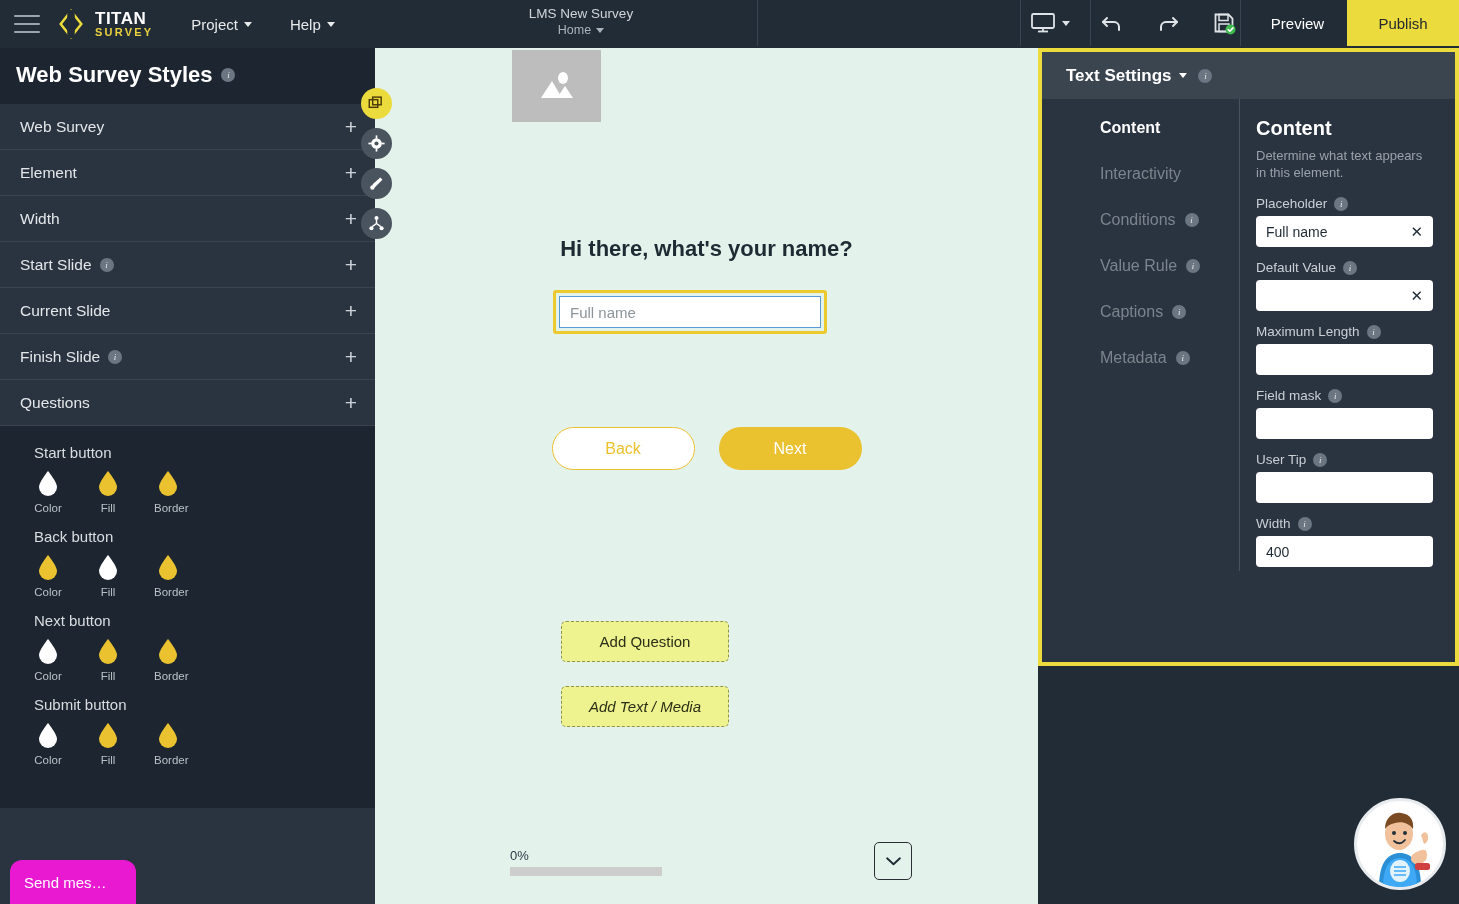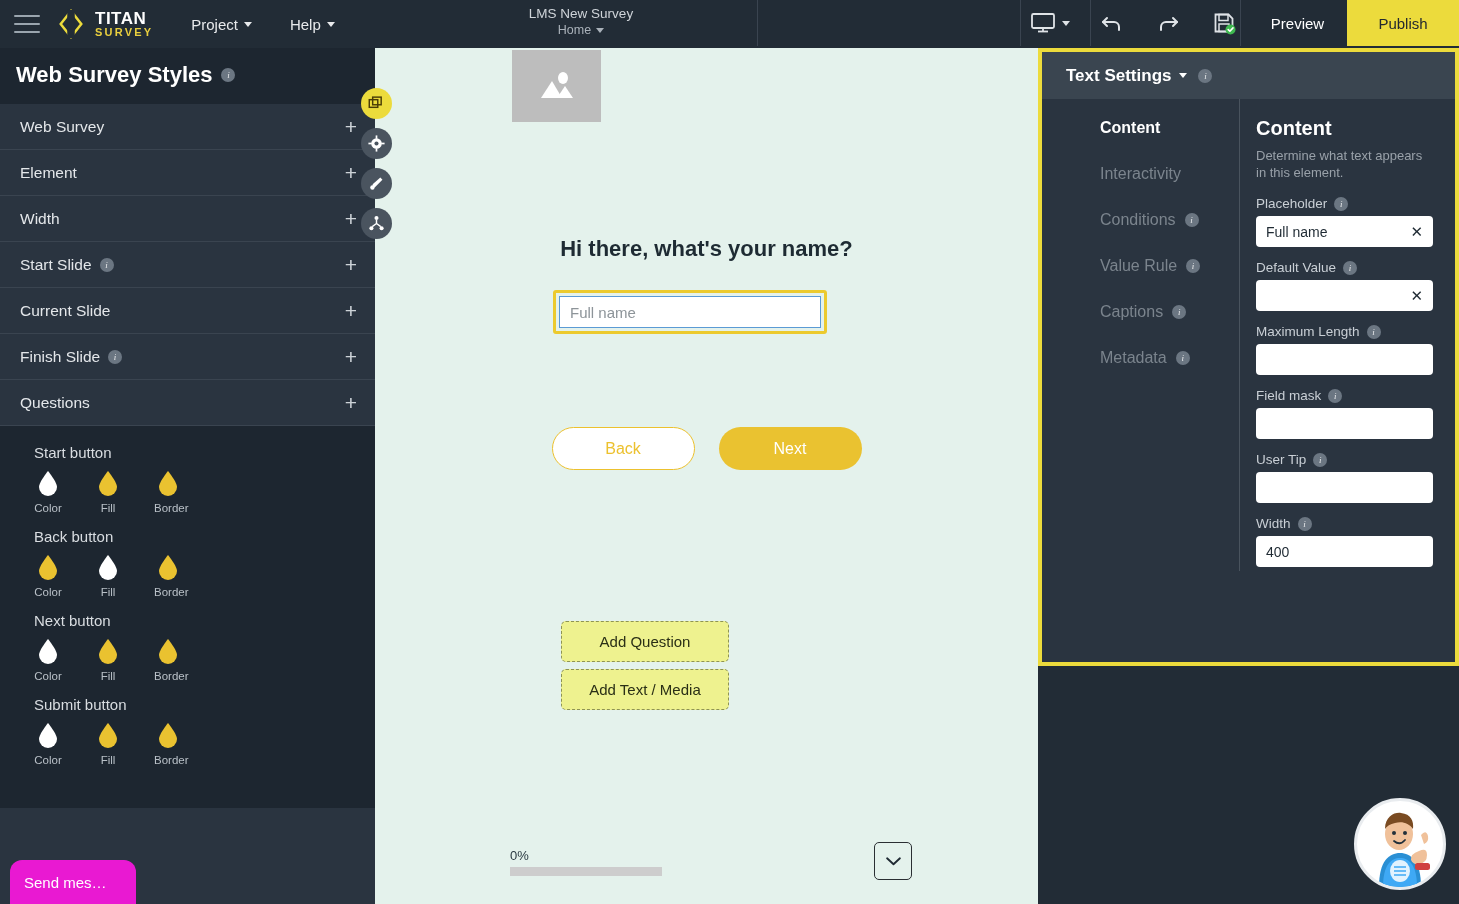--- a/index.html
+++ b/index.html
@@ -118,21 +118,21 @@
     display: flex; align-items: center; justify-content: center; cursor: pointer; }
   .btn-next { width: 143px; height: 43px; border-radius: 22px; background: #eac230;
     color: #ffffff; font-size: 16px; display: flex; align-items: center;
     justify-content: center; cursor: pointer; }
 
   .add-btn { position: absolute; left: 186px; width: 168px; height: 41px;
     background: #eef28f; border: 1.5px dashed #8e9354; border-radius: 5px;
     color: #2a2f16; font-size: 15px; display: flex; align-items: center;
     justify-content: center; cursor: pointer; }
   .add-q { top: 575px; }
-  .add-tm { top: 623px; }
+  .add-tm { top: 640px; font-style: italic; }
 
   .progress-wrap { position: absolute; left: 135px; top: 802px; }
   .progress-pct { color: #2a3a42; font-size: 13px; margin-bottom: 4px; }
   .progress-track { width: 152px; height: 9px; background: #cdcdcd; }
   .chev-btn { position: absolute; left: 499px; top: 796px; width: 38px; height: 38px;
     background: #e4f2ec; border: 1.5px solid #2a2f33; border-radius: 5px;
     display: flex; align-items: center; justify-content: center; cursor: pointer; }
 
   
   .rpanel-outer { position: absolute; left: 1038px; top: 48px; width: 421px; height: 618px;

